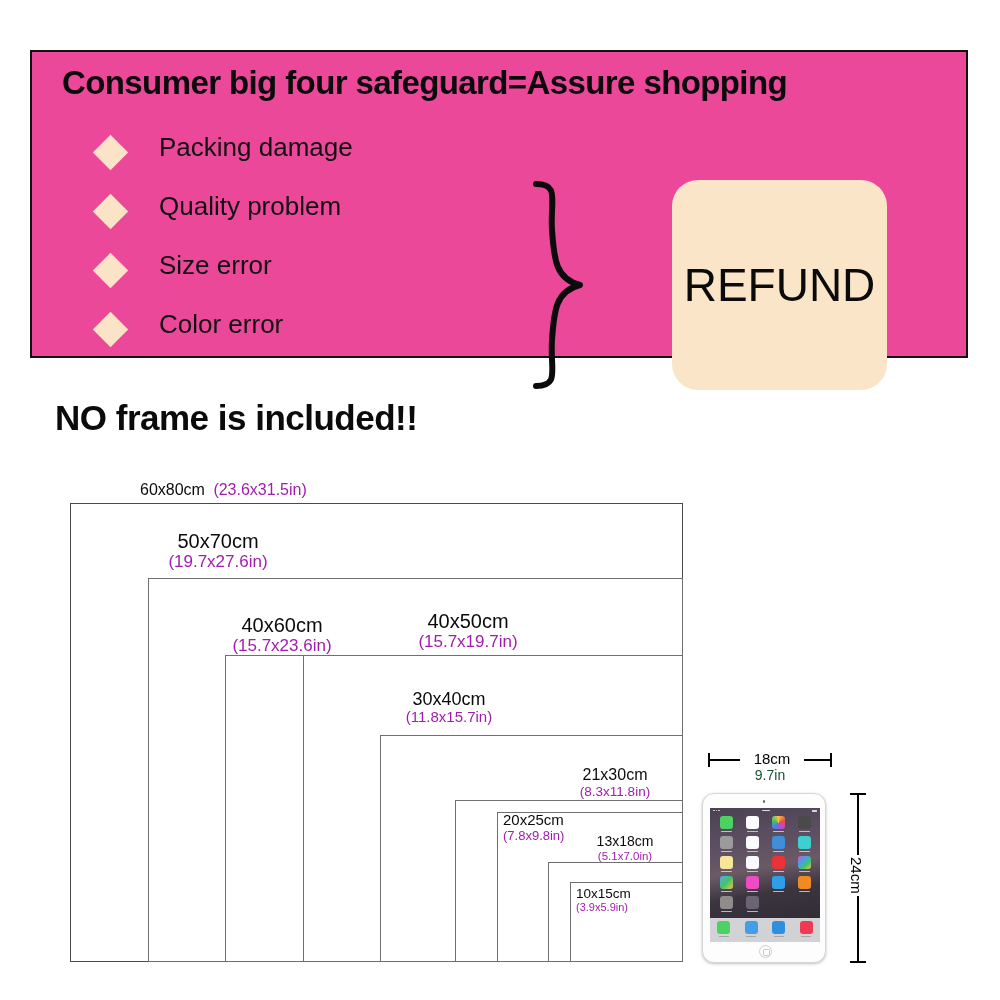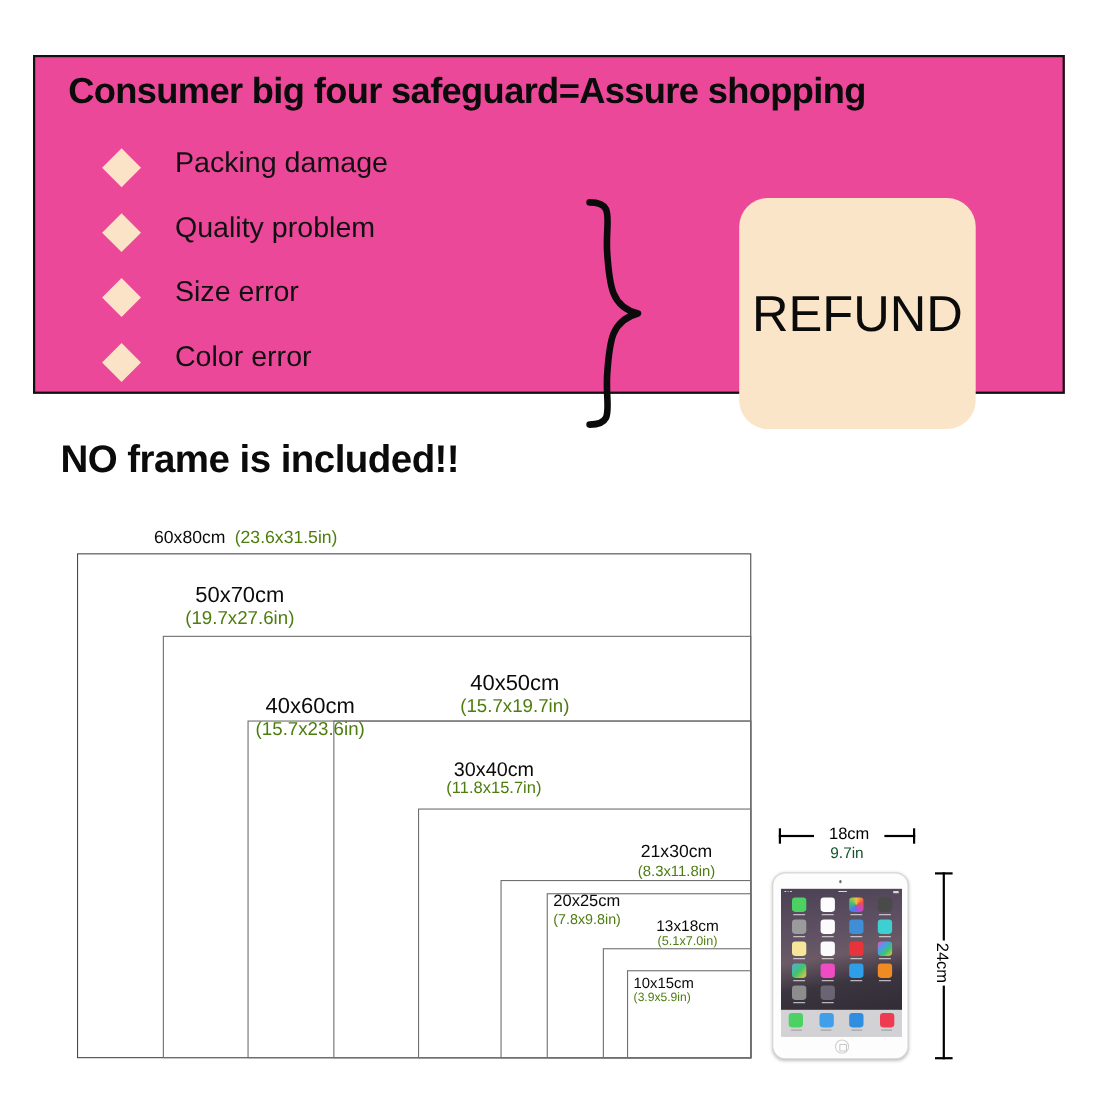--- a/index.html
+++ b/index.html
@@ -50,21 +50,21 @@
 
   
   .size-chart{position:absolute;left:0;top:0;width:1000px;height:1000px;}
   .size-box{
     position:absolute;border:1.4px solid #6f6f6f;box-sizing:border-box;
     background:transparent;
   }
   .size-box.outer{border:1.6px solid #4a4a4a;}
   .size-label{position:absolute;text-align:center;line-height:1.12;white-space:nowrap;}
   .size-label .cm{display:block;font-weight:400;color:#0b0b0b;}
-  .size-label .inch{display:block;font-weight:400;color:#4d7c0f;}
+  .size-label .inch{display:block;font-weight:400;color:#a21caf;}
 
   
   .lbl-60x80 .cm,.lbl-60x80 .inch{font-size:16px;display:inline;}
   .lbl-50x70 .cm{font-size:20px;}
   .lbl-50x70 .inch{font-size:17px;}
   .lbl-40x60 .cm{font-size:20px;}
   .lbl-40x60 .inch{font-size:17px;}
   .lbl-40x50 .cm{font-size:20px;}
   .lbl-40x50 .inch{font-size:17px;}
   .lbl-30x40 .cm{font-size:18px;}
@@ -204,21 +204,21 @@
     <div class="size-label lbl-60x80" style="left:60px;top:481px;width:380px;text-align:left;padding-left:80px;">
       <span class="cm">60x80cm</span>
       <span class="inch" style="margin-left:4px;">(23.6x31.5in)</span>
     </div>
 
     <div class="size-label lbl-50x70" style="left:128px;top:530px;width:180px;">
       <span class="cm">50x70cm</span>
       <span class="inch">(19.7x27.6in)</span>
     </div>
 
-    <div class="size-label lbl-40x60" style="left:192px;top:631px;width:180px;">
+    <div class="size-label lbl-40x60" style="left:192px;top:614px;width:180px;">
       <span class="cm">40x60cm</span>
       <span class="inch">(15.7x23.6in)</span>
     </div>
 
     <div class="size-label lbl-40x50" style="left:378px;top:610px;width:180px;text-align:center;">
       <span class="cm">40x50cm</span>
       <span class="inch">(15.7x19.7in)</span>
     </div>
 
     <div class="size-label lbl-30x40" style="left:359px;top:689px;width:180px;">

